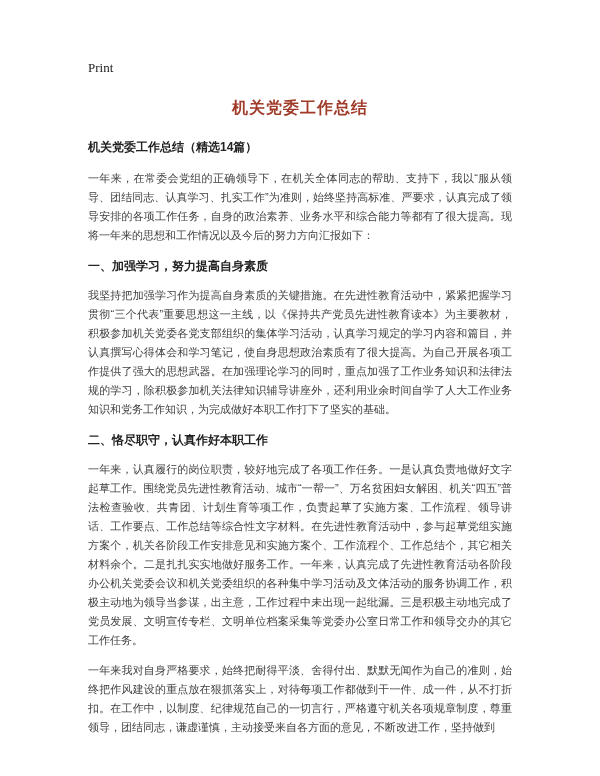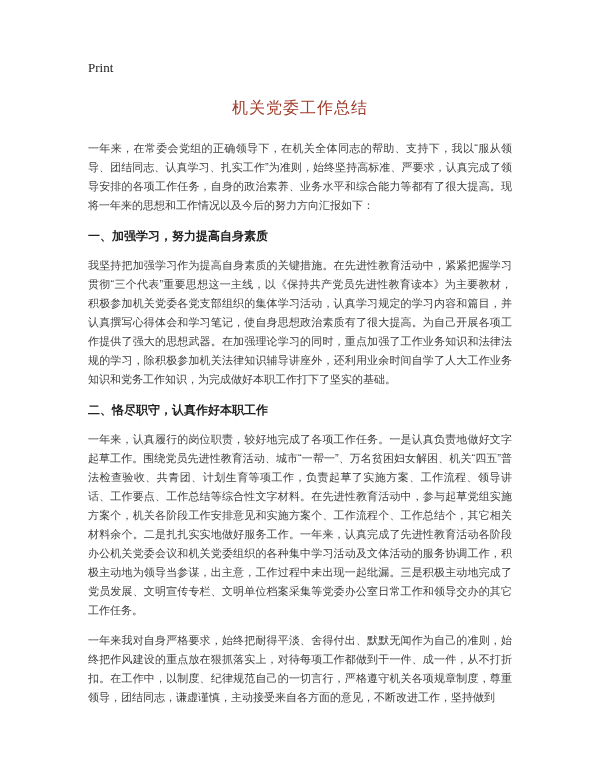--- a/index.html
+++ b/index.html
@@ -21,21 +21,21 @@
   .print-link {
     font-family: "Liberation Serif", serif;
     font-size: 13px;
     color: #1d1d1d;
     margin-bottom: 12px;
     display: inline-block;
     cursor: pointer;
   }
   .doc-title {
     font-size: 16px;
-    font-weight: normal;
+    font-weight: bold;
     text-align: center;
     color: #a03b2a;
     margin: 10px 0 20px 0;
     letter-spacing: 1px;
   }
   .doc-subtitle {
     font-size: 12px;
     font-weight: bold;
     color: #222222;
     margin-bottom: 13px;
@@ -62,20 +62,21 @@
 </style>
 </head>
 <body>
 
 <div class="page">
 
   <span class="print-link">Print</span>
 
   <h1 class="doc-title">机关党委工作总结</h1>
 
+  <div class="doc-subtitle">机关党委工作总结（精选14篇）</div>
 
 
   <p class="body-text">一年来，在常委会党组的正确领导下，在机关全体同志的帮助、支持下，我以“服从领导、团结同志、认真学习、扎实工作”为准则，始终坚持高标准、严要求，认真完成了领导安排的各项工作任务，自身的政治素养、业务水平和综合能力等都有了很大提高。现将一年来的思想和工作情况以及今后的努力方向汇报如下：</p>
 
   <div>
     <div class="sec-heading">一、加强学习，努力提高自身素质</div>
     <p class="body-text">我坚持把加强学习作为提高自身素质的关键措施。在先进性教育活动中，紧紧把握学习贯彻“三个代表”重要思想这一主线，以《保持共产党员先进性教育读本》为主要教材，积极参加机关党委各党支部组织的集体学习活动，认真学习规定的学习内容和篇目，并认真撰写心得体会和学习笔记，使自身思想政治素质有了很大提高。为自己开展各项工作提供了强大的思想武器。在加强理论学习的同时，重点加强了工作业务知识和法律法规的学习，除积极参加机关法律知识辅导讲座外，还利用业余时间自学了人大工作业务知识和党务工作知识，为完成做好本职工作打下了坚实的基础。</p>
   </div>
 
   <div>

